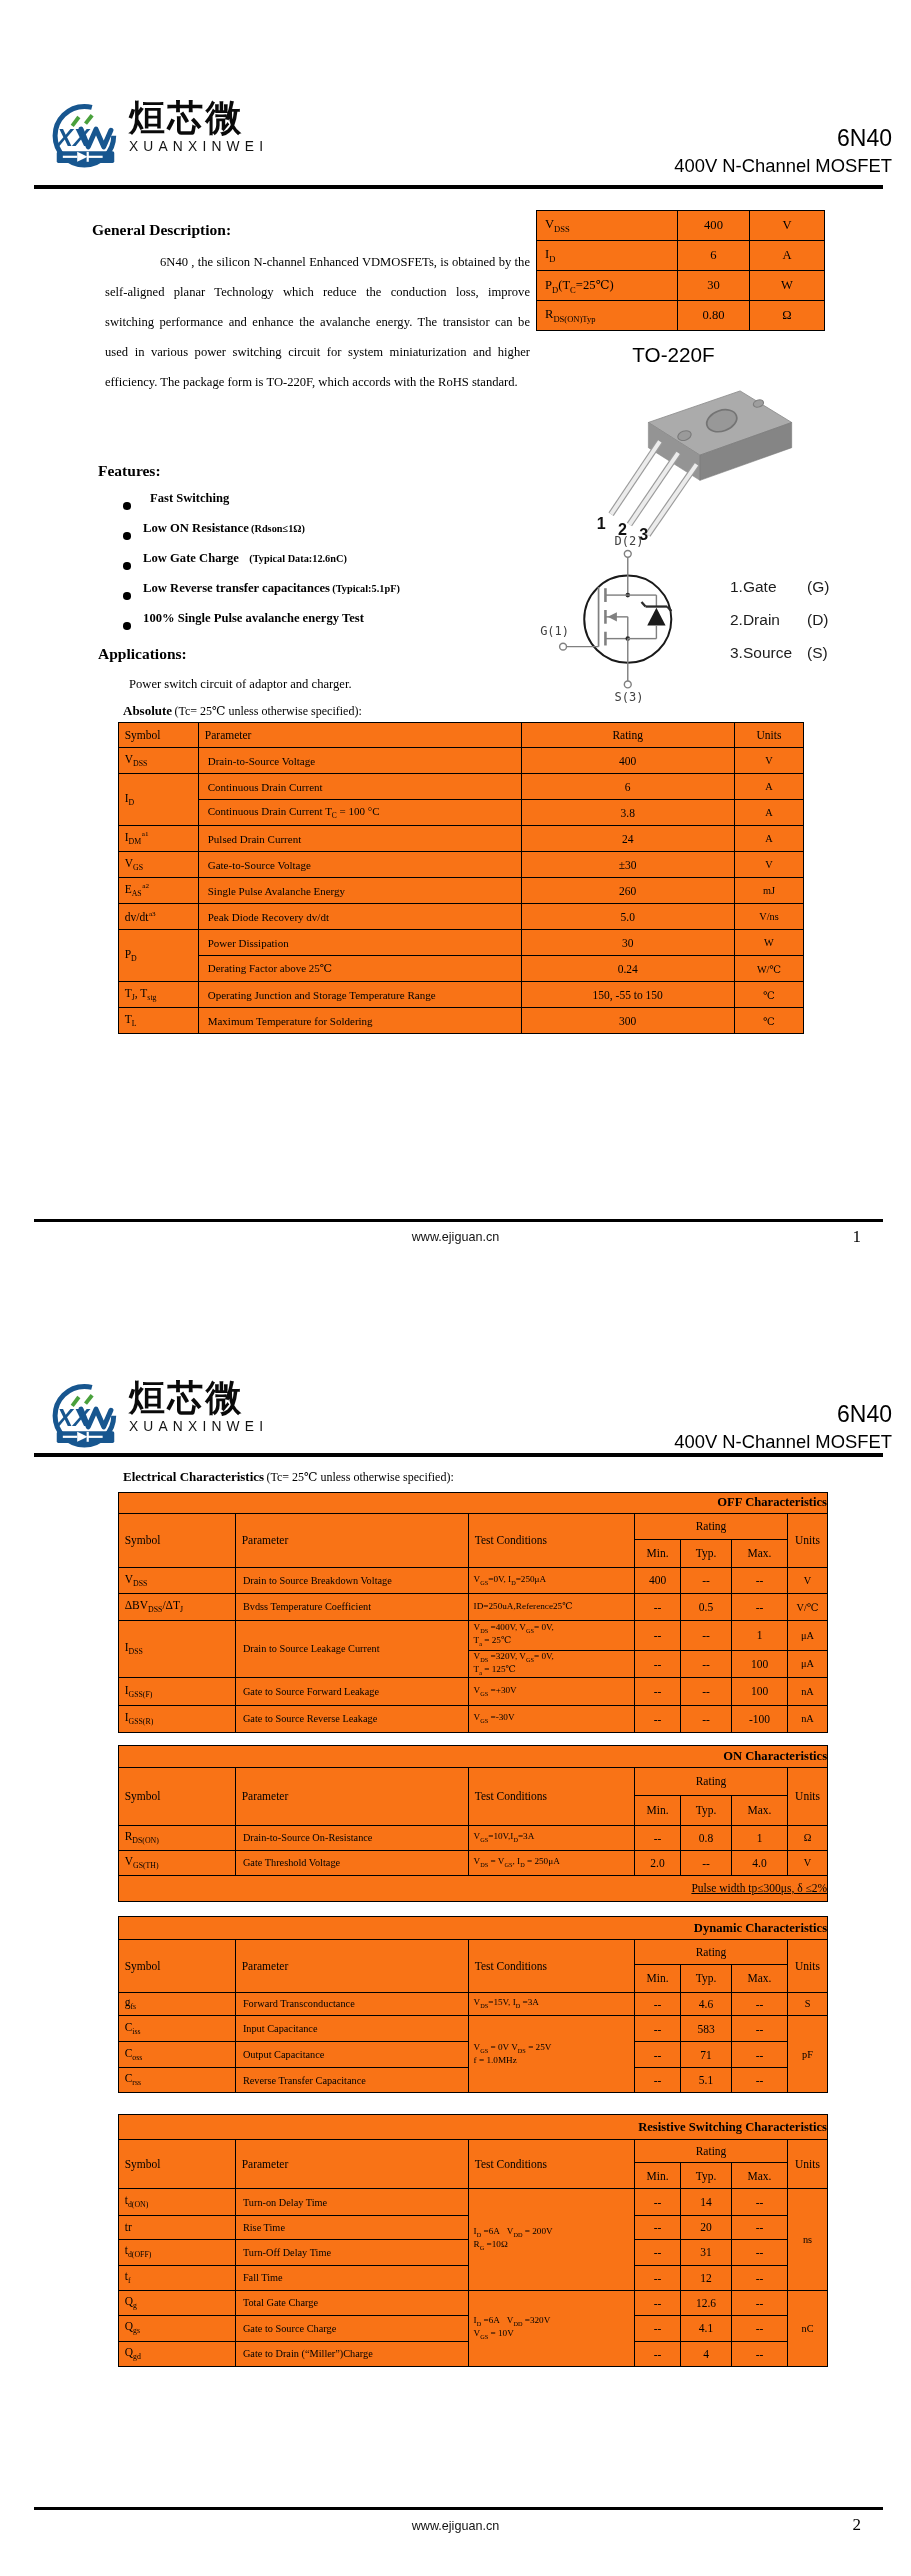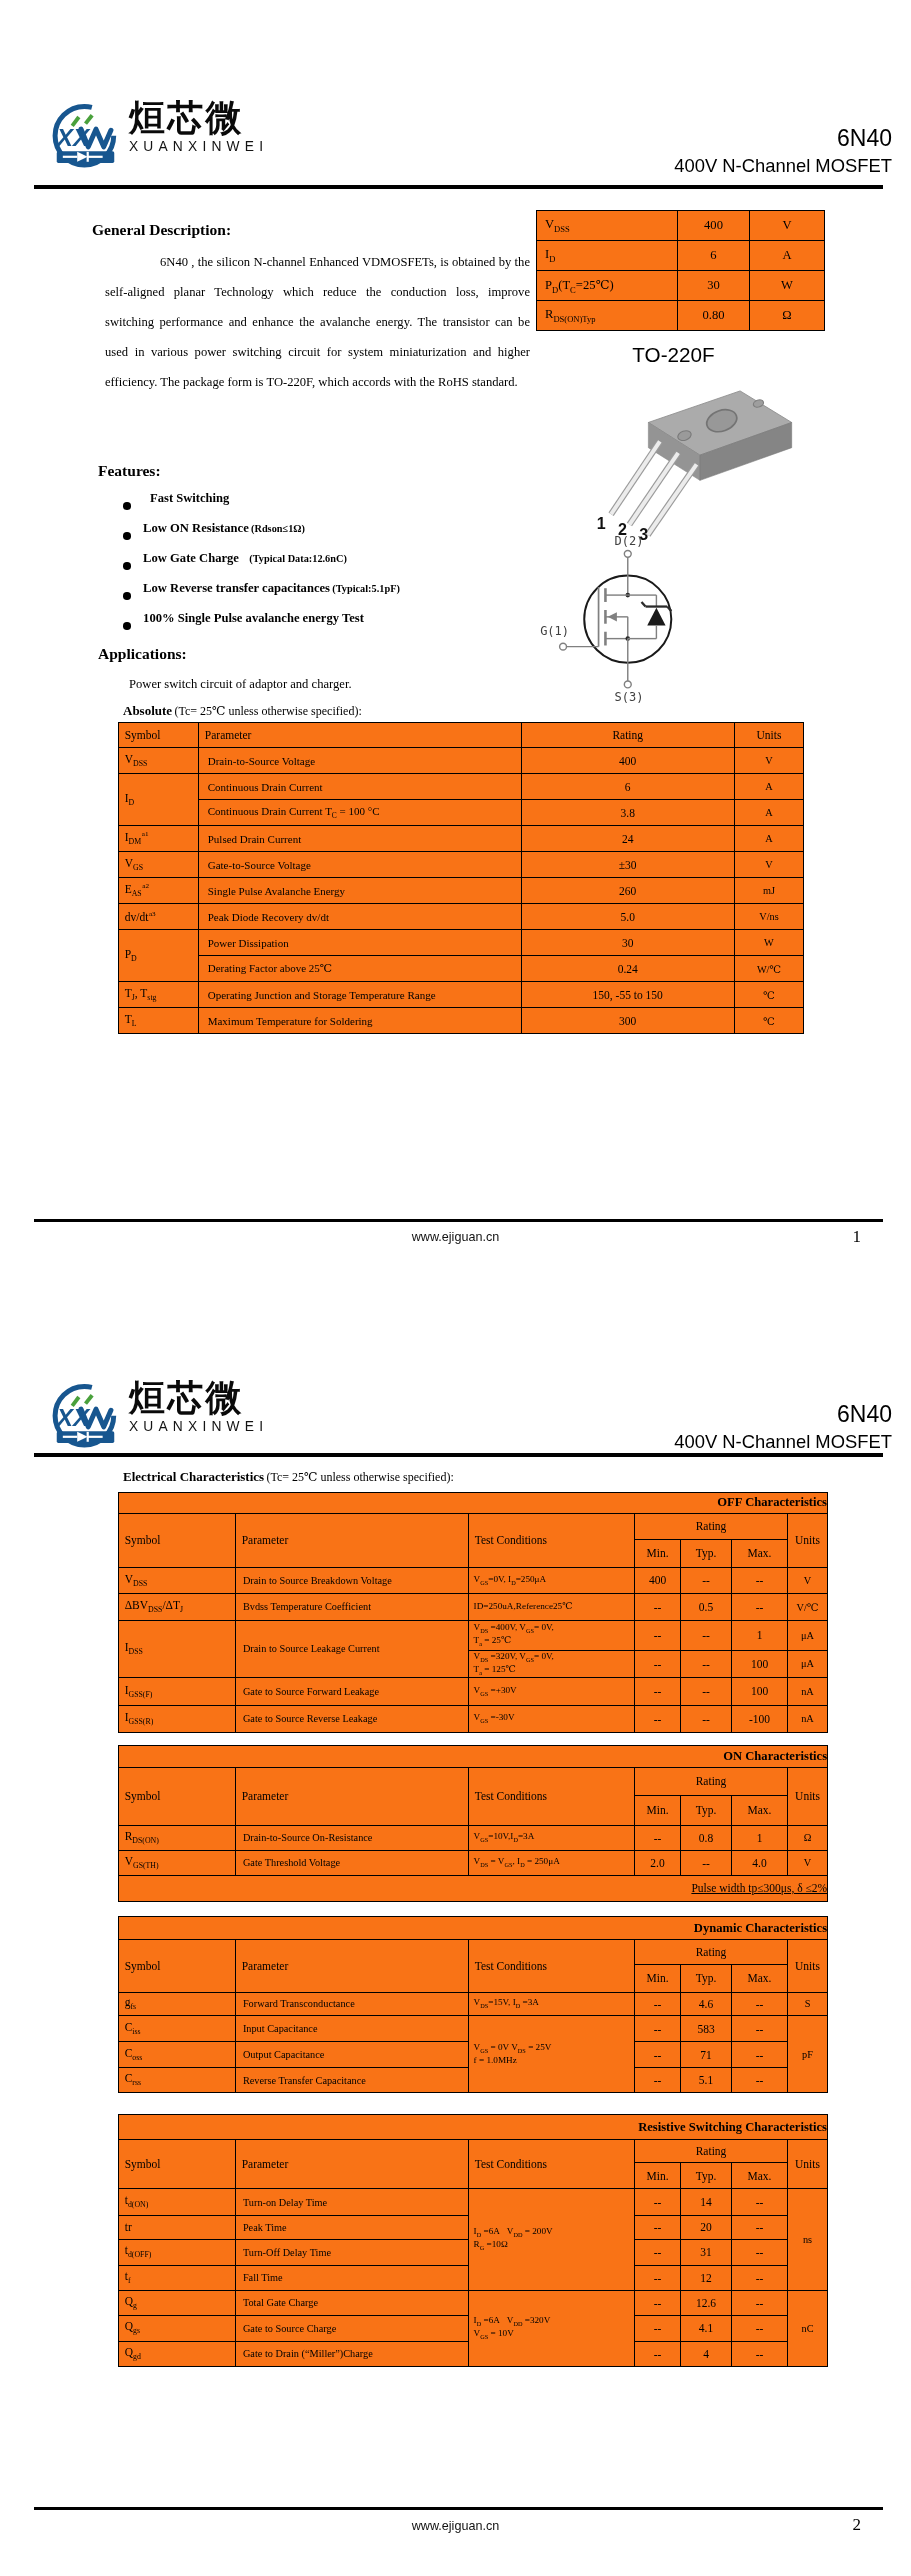--- a/index.html
+++ b/index.html
@@ -202,20 +202,34 @@
     <line x1="186" y1="130" x2="179" y2="122" stroke="#2b2b2b" stroke-width="4"></line>
     <line x1="224" y1="130" x2="231" y2="138" stroke="#2b2b2b" stroke-width="4"></line>
     <polygon points="189,163 221,163 205,132" fill="#1a1a1a"></polygon>
     <line x1="205" y1="163" x2="205" y2="186" stroke="#808080" stroke-width="2.5"></line>
     <line x1="155" y1="186" x2="205" y2="186" stroke="#808080" stroke-width="2.5"></line>
     <text x="132" y="22" font-family="DejaVu Sans Mono, monospace" font-size="21" fill="#3f3f3f">D(2)</text>
     <text x="2" y="180" font-family="DejaVu Sans Mono, monospace" font-size="21" fill="#3f3f3f">G(1)</text>
     <text x="132" y="295" font-family="DejaVu Sans Mono, monospace" font-size="21" fill="#3f3f3f">S(3)</text>
   </svg>
 
+  <div class="abs" style="left:730px; top:578px;">
+    <div class="legend-row">
+      <span class="legend-name">1.Gate</span>
+      <span>(G)</span>
+    </div>
+    <div class="legend-row">
+      <span class="legend-name">2.Drain</span>
+      <span>(D)</span>
+    </div>
+    <div class="legend-row">
+      <span class="legend-name">3.Source</span>
+      <span>(S)</span>
+    </div>
+  </div>
 
   <div class="abs abs-line" style="left:123px; top:703px;">
     <span class="b">Absolute</span>
     <span class="r">(Tc= 25℃  unless otherwise specified):</span>
   </div>
   <table class="abs dsh atab" style="left:118px; top:722px; width:686px;">
     <colgroup>
         <col style="width:80px">
         <col style="width:322px">
         <col style="width:213px">
@@ -554,21 +568,21 @@
       <td class="sym">t<sub>d(ON)</sub></td>
       <td class="param">Turn-on Delay Time</td>
       <td class="cond" rowspan="4">I<sub>D</sub> =6A&nbsp;&nbsp;&nbsp;V<sub>DD</sub> = 200V<br>R<sub>G</sub> =10Ω</td>
       <td class="num">--</td>
       <td class="num">14</td>
       <td class="num">--</td>
       <td class="unitc" rowspan="4">ns</td>
     </tr>
     <tr style="height:23.5px">
       <td class="sym">tr</td>
-      <td class="param">Peak Time</td>
+      <td class="param">Rise Time</td>
       <td class="num">--</td>
       <td class="num">20</td>
       <td class="num">--</td>
     </tr>
     <tr style="height:26px">
       <td class="sym">t<sub>d(OFF)</sub></td>
       <td class="param">Turn-Off Delay Time</td>
       <td class="num">--</td>
       <td class="num">31</td>
       <td class="num">--</td>

